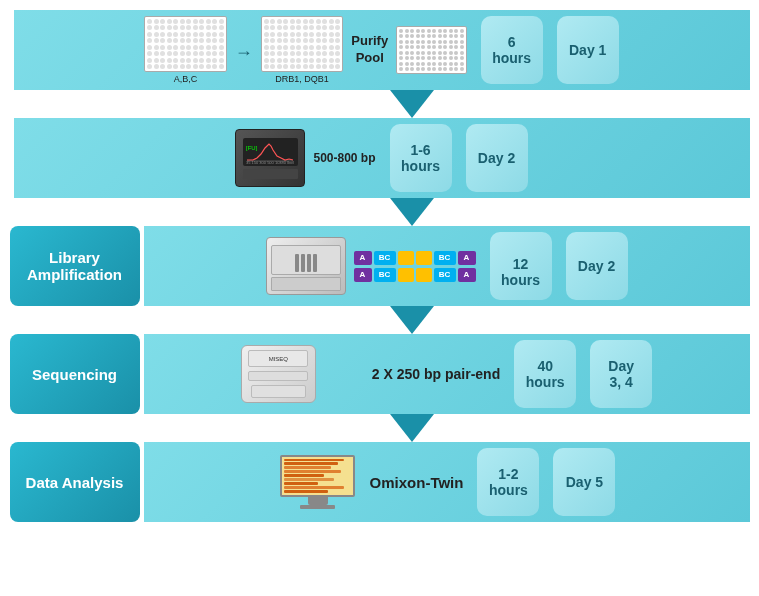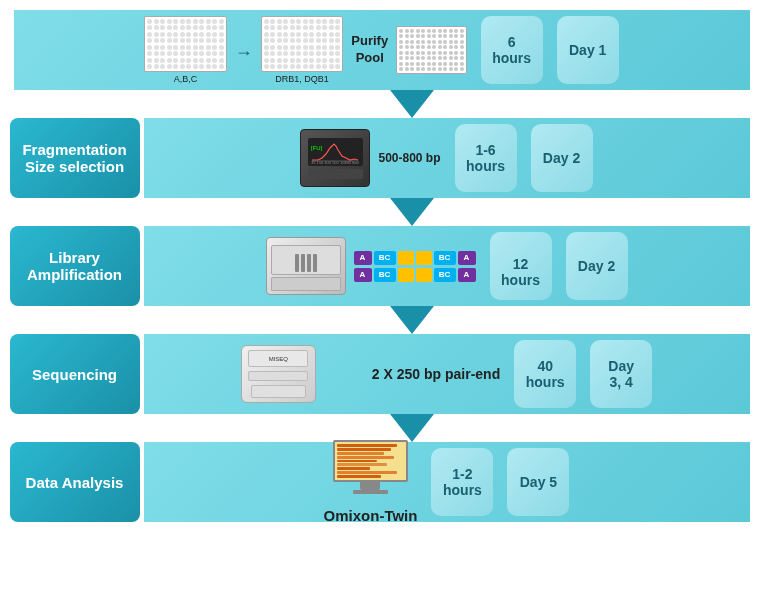--- a/index.html
+++ b/index.html
@@ -221,21 +221,20 @@
       font-weight: bold;
       color: #222;
       margin-left: 44px;
     }
 
     
     .data-content {
       display: flex;
       align-items: center;
       gap: 12px;
-      flex-direction: column;
     }
 
     .omixon-label {
       font-size: 15px;
       font-weight: bold;
       color: #222;
     }
 
     .monitor-box {
       width: 80px;
@@ -603,24 +602,20 @@
         </div>
       </div>
     </div>
   </div>
 
   <div class="arrow-container">
     <div class="arrow-down"></div>
   </div>
 
   <div class="step-row">
-    <div class="step-box">
-      <span style="white-space:pre-line;">Fragmentation
-Size selection</span>
-    </div>
     <div class="step-content">
       <div class="step-content-inner">
         <div class="frag-content">
 
           <div style="width:70px;height:58px;background:linear-gradient(135deg,#555,#333);border-radius:4px;border:1px solid #222;display:flex;flex-direction:column;align-items:center;justify-content:center;gap:3px;">
             <div style="width:55px;height:28px;background:#222;border-radius:2px;display:flex;align-items:center;justify-content:center;">
               <svg width="50" height="24">
                 <text x="1" y="10" font-size="6" fill="#0f0">[FU]</text>
                 <polyline points="2,20 8,20 12,18 16,14 20,8 24,4 26,6 28,10 32,16 36,18 40,20 44,19 48,20" stroke="#f55" stroke-width="1.2" fill="none"></polyline>
                 <line x1="2" y1="21" x2="48" y2="21" stroke="#888" stroke-width="0.5"></line>

